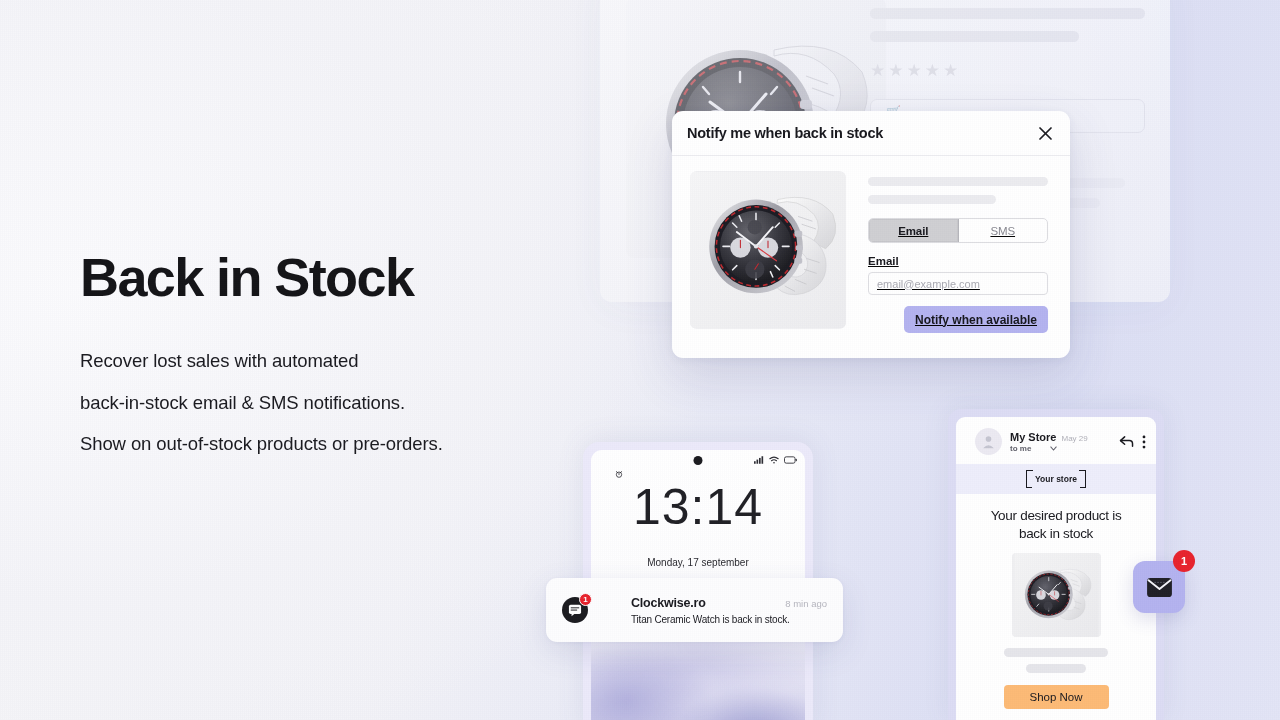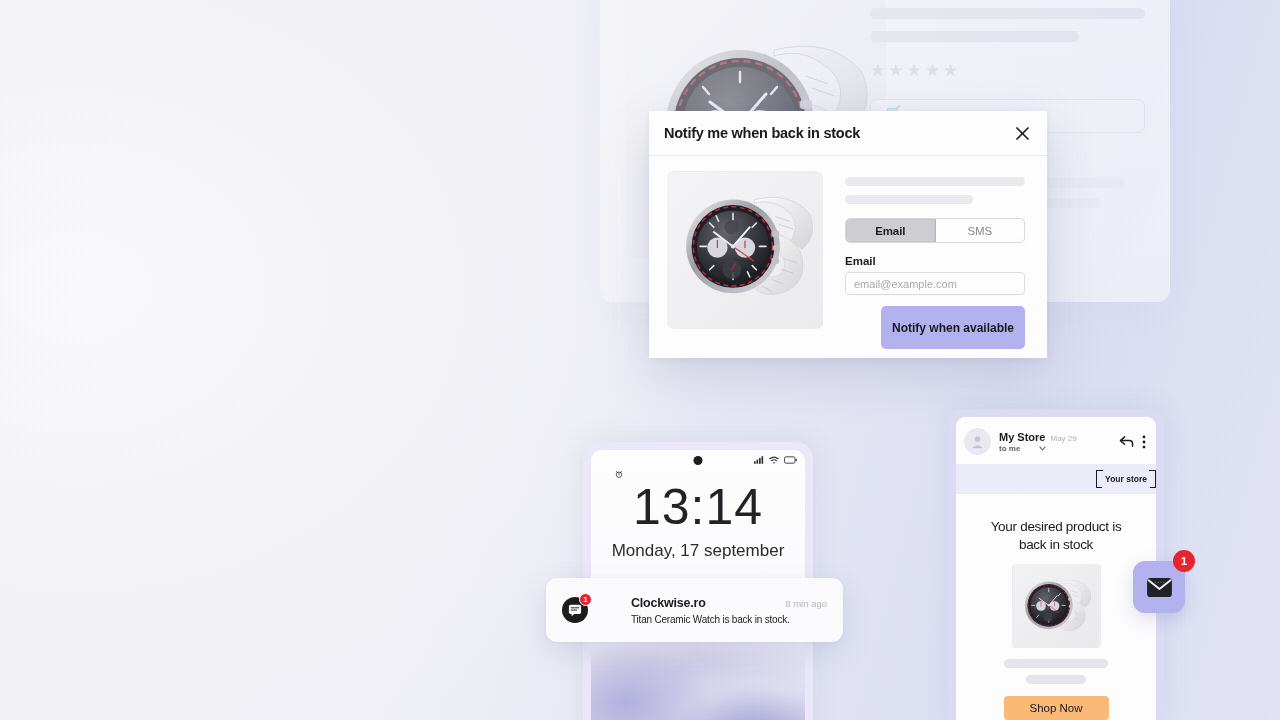--- a/index.html
+++ b/index.html
@@ -61,42 +61,42 @@
     margin-top: 18px; height: 34px; border: 1px solid #e7e7ea;
     border-radius: 7px; display: flex; align-items: center; justify-content: center;
     font-size: 13px; color: #c9c9cf; background: #fcfcfd;
   }
   #pp-b1 { position:absolute; left:270px; top:206px; height:10px; width:255px; background:#ececef; border-radius:20px; opacity:.55;}
   #pp-b2 { position:absolute; left:270px; top:226px; height:10px; width:230px; background:#ececef; border-radius:20px; opacity:.55;}
   #pp-cart { position:absolute; left:286px; top:133px; font-size:12px; color:#e0e0e4; }
 
   
   #modal {
-    position: absolute; left: 649px; top: 111px;
+    position: absolute; left: 672px; top: 111px;
     width: 398px; height: 247px;
-    background: #fff; border-radius: 0;
+    background: #fff; border-radius: 11px;
     box-shadow: 0 18px 48px rgba(60,65,120,.16), 0 2px 8px rgba(60,65,120,.07);
     overflow: hidden;
   }
   #modal-head {
     height: 45px; border-bottom: 1px solid #ededf0;
     display: flex; align-items: center; padding: 0 14px 0 15px;
   }
   #modal-title { font-size: 14.5px; font-weight: bold; color: #15151a; letter-spacing: -.25px; }
   #modal-close {
     margin-left: auto; width: 22px; height: 22px;
     display: flex; align-items: center; justify-content: center;
     font-size: 16px; color: #1a1a1f; cursor: pointer;
   }
   #modal-body { display: flex; padding: 15px 22px 0 18px; gap: 22px; }
   #modal-photo {
     width: 156px; height: 158px; border-radius: 7px;
     background: #f1f1f3; overflow: hidden; flex: 0 0 auto;
   }
-  #modal-form { flex: 1; padding-top: 6px; }
+  #modal-form { flex: 1; padding-top: 6px; text-decoration: underline; }
   #mf-l1 { height: 9px; width: 100%; background: #ececef; border-radius: 20px; }
   #mf-l2 { height: 9px; width: 71%; background: #ececef; border-radius: 20px; margin-top: 9px; }
   #seg {
     margin-top: 14px; display: flex; height: 25px;
     border: 1px solid #dcdce0; border-radius: 5px; overflow: hidden; background: #fff;
   }
   .seg-btn {
     flex: 1; display: flex; align-items: center; justify-content: center;
     font-size: 11.5px; color: #86868e; cursor: pointer; letter-spacing: -.1px;
   }
@@ -104,21 +104,21 @@
     background: #cfcfd2; color: #15151a; font-weight: bold;
     border-right: 1px solid #b6b6bb; box-shadow: inset 0 0 0 1px rgba(0,0,0,.04);
   }
   #email-label { margin-top: 12px; font-size: 11.5px; font-weight: bold; color: #15151a; }
   #email-input {
     margin-top: 5px; height: 23px; border: 1px solid #dedee2; border-radius: 4px;
     background: #fff; display: flex; align-items: center; padding: 0 8px;
     font-size: 11px; color: #a9a9b1;
   }
   #notify-btn {
-    margin-top: 11px; height: 43px; border-radius: 5px;
+    margin-top: 11px; height: 27px; border-radius: 5px;
     display: flex; align-items: center; justify-content: center;
     font-size: 12px; font-weight: bold; color: #14141a; cursor: pointer; margin-left: 36px;
   }
 
   
   #phone {
     position: absolute; left: 583px; top: 442px;
     width: 230px; height: 290px;
     background: #eceafa; border-radius: 16px 16px 0 0;
     padding: 8px 8px 0 8px;
@@ -147,21 +147,21 @@
   #punch {
     position: absolute; left: 50%; top: 6px; transform: translateX(-50%);
     width: 9px; height: 9px; border-radius: 50%; background: #18181c;
   }
   #sb-right { margin-left: auto; display: flex; align-items: center; gap: 5px; }
   #clock {
     position: relative; text-align: center; margin-top: 12px;
     font-size: 50px; color: #1d1d22; letter-spacing: 1px; font-weight: normal;
     line-height: 1;
   }
-  #phdate { position: relative; text-align: center; margin-top: 9px; font-size: 17px; color: #28282e; }
+  #phdate { position: relative; text-align: center; margin-top: 25px; font-size: 10px; color: #28282e; }
 
   
   #toast {
     position: absolute; left: 546px; top: 578px;
     width: 297px; height: 64px;
     background: #fdfdfe; border-radius: 11px;
     box-shadow: 0 10px 30px rgba(70,75,130,.13), 0 1px 4px rgba(70,75,130,.06);
     display: flex; align-items: center; padding: 0 16px;
   }
   #toast-icon-wrap { position: relative; flex: 0 0 auto; margin-right: 12px; }
@@ -186,51 +186,51 @@
     position: absolute; left: 948px; top: 409px;
     width: 216px; height: 311px;
     background: #dcdcf4; border-radius: 13px 13px 0 0;
     padding: 8px 8px 0 8px;
     box-shadow: 0 -2px 26px rgba(90,95,150,.10);
   }
   #email-inner {
     width: 100%; height: 100%; background: #fff;
     border-radius: 9px 9px 0 0; overflow: hidden;
   }
-  #em-head { display: flex; align-items: center; padding: 11px 10px 9px 8px; }
+  #em-head { display: flex; align-items: center; padding: 11px 10px 9px 19px; }
   #em-avatar {
     width: 27px; height: 27px; border-radius: 50%; background: #eceaf2;
     display: flex; align-items: center; justify-content: center; flex: 0 0 auto;
   }
   #em-who { margin-left: 8px; flex: 1; min-width: 0; }
   #em-line1 { display: flex; align-items: baseline; gap: 5px; }
   #em-sender { font-size: 11px; font-weight: bold; color: #17171c; }
   #em-date { font-size: 8px; color: #b0b0b8; }
   #em-line2 { display: flex; align-items: center; gap: 19px; margin-top: 1px; }
   #em-tome { font-size: 8px; color: #5e5e68; font-weight: bold; }
   #em-actions { display: flex; align-items: center; gap: 8px; flex: 0 0 auto; }
   #em-banner {
     background: #eeeefb; height: 30px; display: flex;
-    align-items: center; justify-content: flex-end; position: relative;
+    align-items: center; justify-content: center; position: relative;
   }
   #em-logo { position: relative; font-size: 8.5px; font-weight: bold; color: #16161b; padding: 4px 9px; }
   #em-logo::before, #em-logo::after {
     content: ""; position: absolute; width: 6px; height: 11px; top: 0;
     border-top: 1.4px solid #16161b;
   }
   #em-logo::before { left: 0; border-left: 1.4px solid #16161b; }
   #em-logo::after { right: 0; border-right: 1.4px solid #16161b; }
   #em-logo .bl, #em-logo .br {
     position: absolute; width: 6px; height: 11px; bottom: 0;
     border-bottom: 1.4px solid #16161b;
   }
   #em-logo .bl { left: 0; border-left: 1.4px solid #16161b; }
   #em-logo .br { right: 0; border-right: 1.4px solid #16161b; }
   #em-title {
-    padding: 24px 22px 0 22px; text-align: center;
+    padding: 13px 22px 0 22px; text-align: center;
     font-size: 13.5px; color: #16161b; line-height: 1.3; letter-spacing: -.3px;
   }
   #em-photo {
     margin: 11px auto 0 auto; width: 89px; height: 84px;
     border-radius: 4px; background: #f0f0f2; overflow: hidden;
   }
   #em-p1 { margin: 11px auto 0 auto; width: 104px; height: 9px; background: #e6e6ea; border-radius: 20px; }
   #em-p2 { margin: 7px auto 0 auto; width: 60px; height: 9px; background: #e6e6ea; border-radius: 20px; }
   #shop-btn {
     margin: 12px auto 0 auto; width: 105px; height: 24px; border-radius: 4px;
@@ -332,20 +332,28 @@
       <div class="ph" id="pp-t1"></div>
       <div class="ph" id="pp-t2"></div>
       <div id="pp-stars">★★★★★</div>
       <div id="pp-soldout">Sold out</div>
     </div>
     <div id="pp-cart">🛒</div>
     <div id="pp-b1"></div>
     <div id="pp-b2"></div>
   </div>
 
+  <div id="copy">
+    <div id="headline">Back in Stock</div>
+    <div id="subcopy">
+      <p>Recover lost sales with automated</p>
+      <p>back-in-stock email &amp; SMS notifications.</p>
+      <p>Show on out-of-stock products or pre-orders.</p>
+    </div>
+  </div>
 
   <div id="modal">
     <div id="modal-head">
       <div id="modal-title">Notify me when back in stock</div>
       <div id="modal-close">
         <svg width="13" height="13" viewBox="0 0 13 13">
           <line x1="1" y1="1" x2="12" y2="12" stroke="#1a1a1f" stroke-width="1.7" stroke-linecap="round"></line>
           <line x1="12" y1="1" x2="1" y2="12" stroke="#1a1a1f" stroke-width="1.7" stroke-linecap="round"></line>
         </svg>
       </div>

